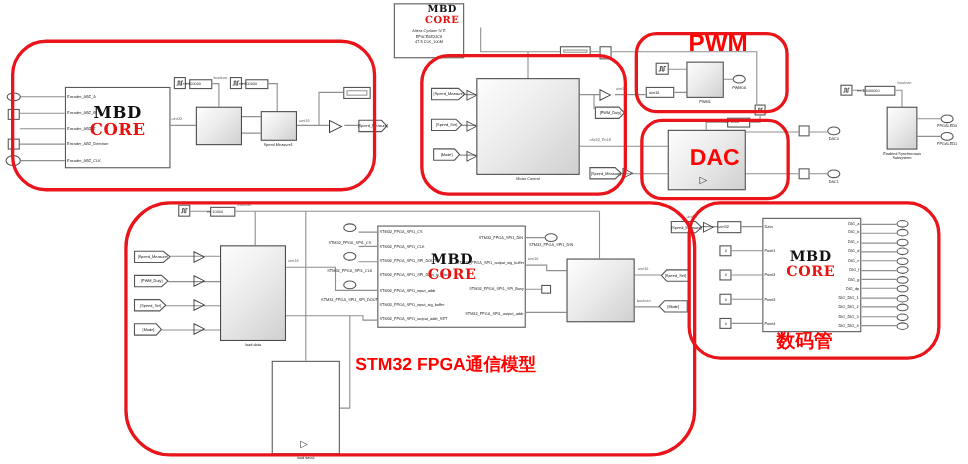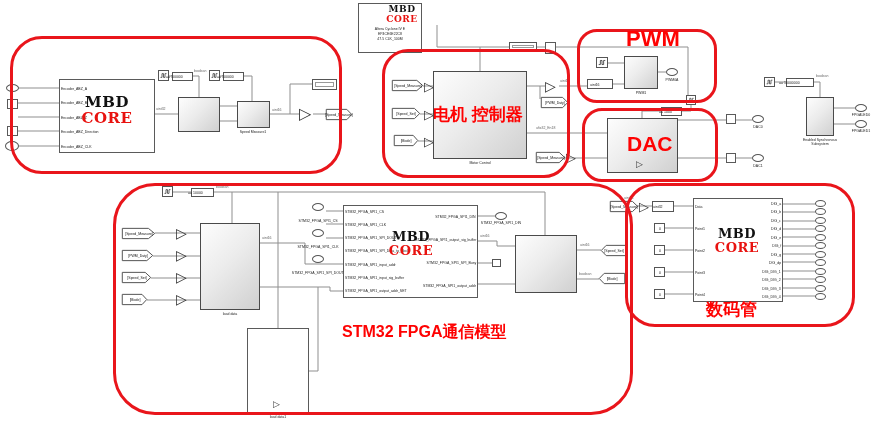--- a/index.html
+++ b/index.html
@@ -476,19 +476,18 @@
   <span class="sig" style="left:624px;top:196px">uint16</span>
   <span class="sig" style="left:816px;top:74px">boolean</span>
 
   <div class="rbox" style="left:10px;top:36px;width:332px;height:138px;border-radius:32px"></div>
   <div class="rbox" style="left:382px;top:49px;width:188px;height:129px;border-radius:26px"></div>
   <div class="rbox" style="left:577px;top:29px;width:140px;height:74px;border-radius:20px"></div>
   <div class="rbox" style="left:582px;top:108px;width:136px;height:74px;border-radius:20px"></div>
   <div class="rbox" style="left:113px;top:183px;width:520px;height:232px;border-radius:42px"></div>
   <div class="rbox" style="left:625px;top:183px;width:230px;height:144px;border-radius:30px"></div>
 
-  <div class="rlabel" style="left:433px;top:106px;font-size:17px">电机 控制器</div>
   <div class="rlabel" style="left:626px;top:28px;font-size:22px;font-weight:800">PWM</div>
   <div class="rlabel" style="left:627px;top:133px;font-size:21px;font-weight:800">DAC</div>
-  <div class="rlabel" style="left:342px;top:324px;font-size:16px">STM32 FPGA通信模型</div>
+  <div class="rlabel" style="left:323px;top:324px;font-size:16px">STM32 FPGA通信模型</div>
   <div class="rlabel" style="left:706px;top:301px;font-size:17px">数码管</div>
 
 </div>
 
 </body></html>

